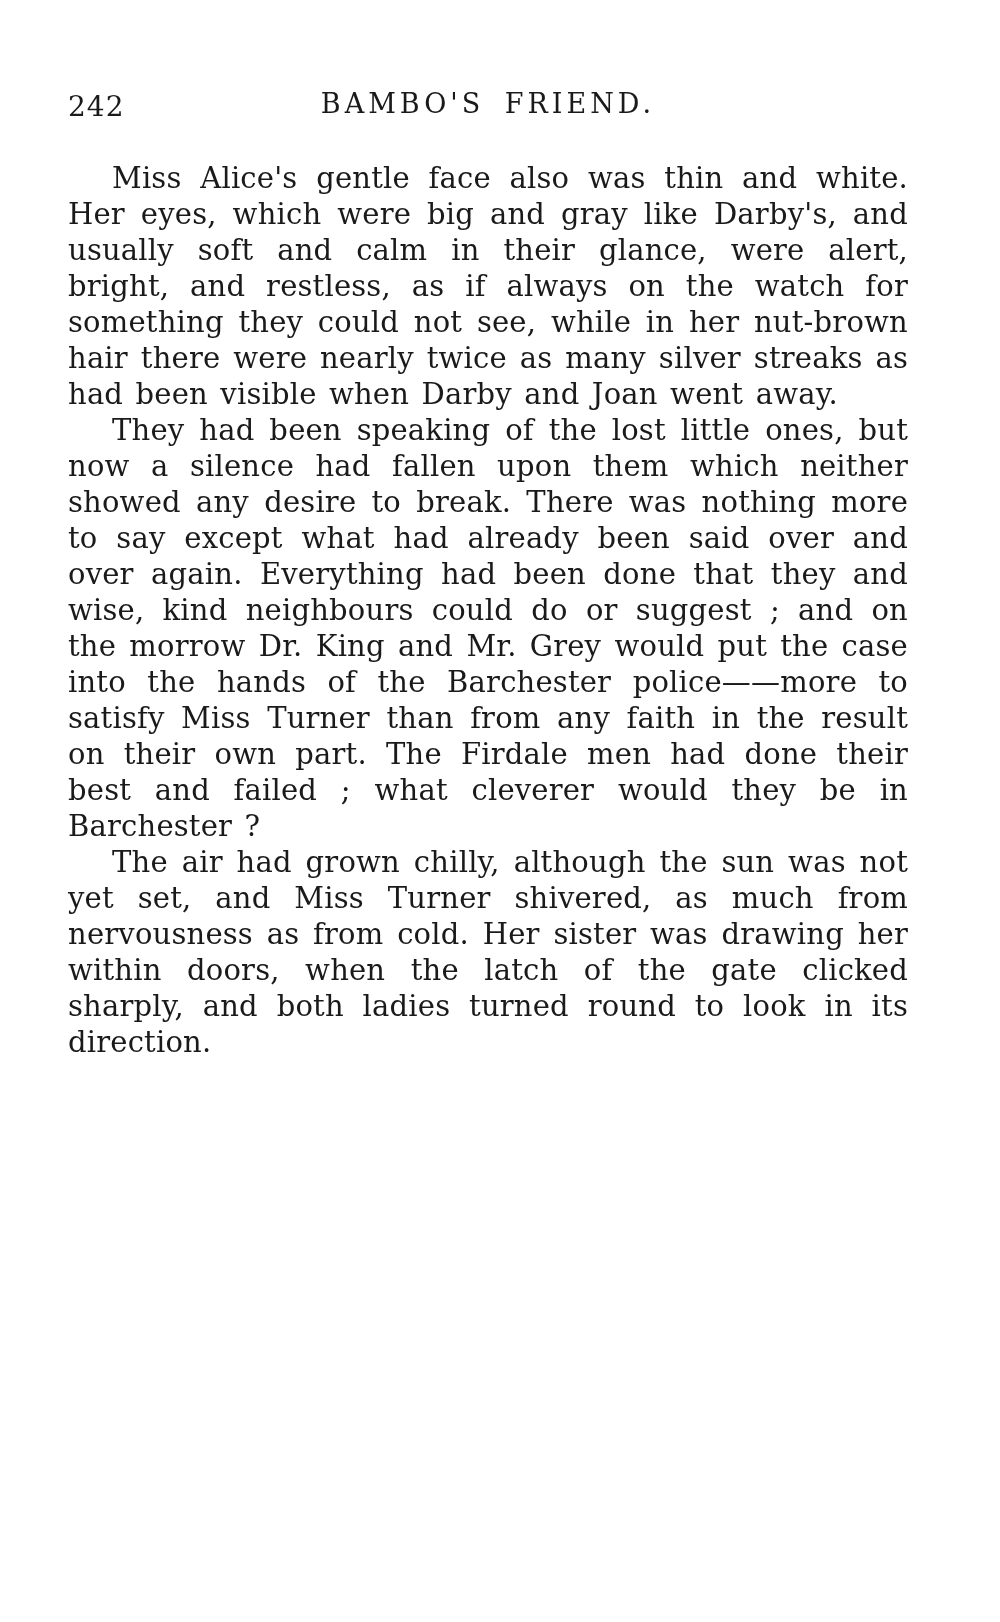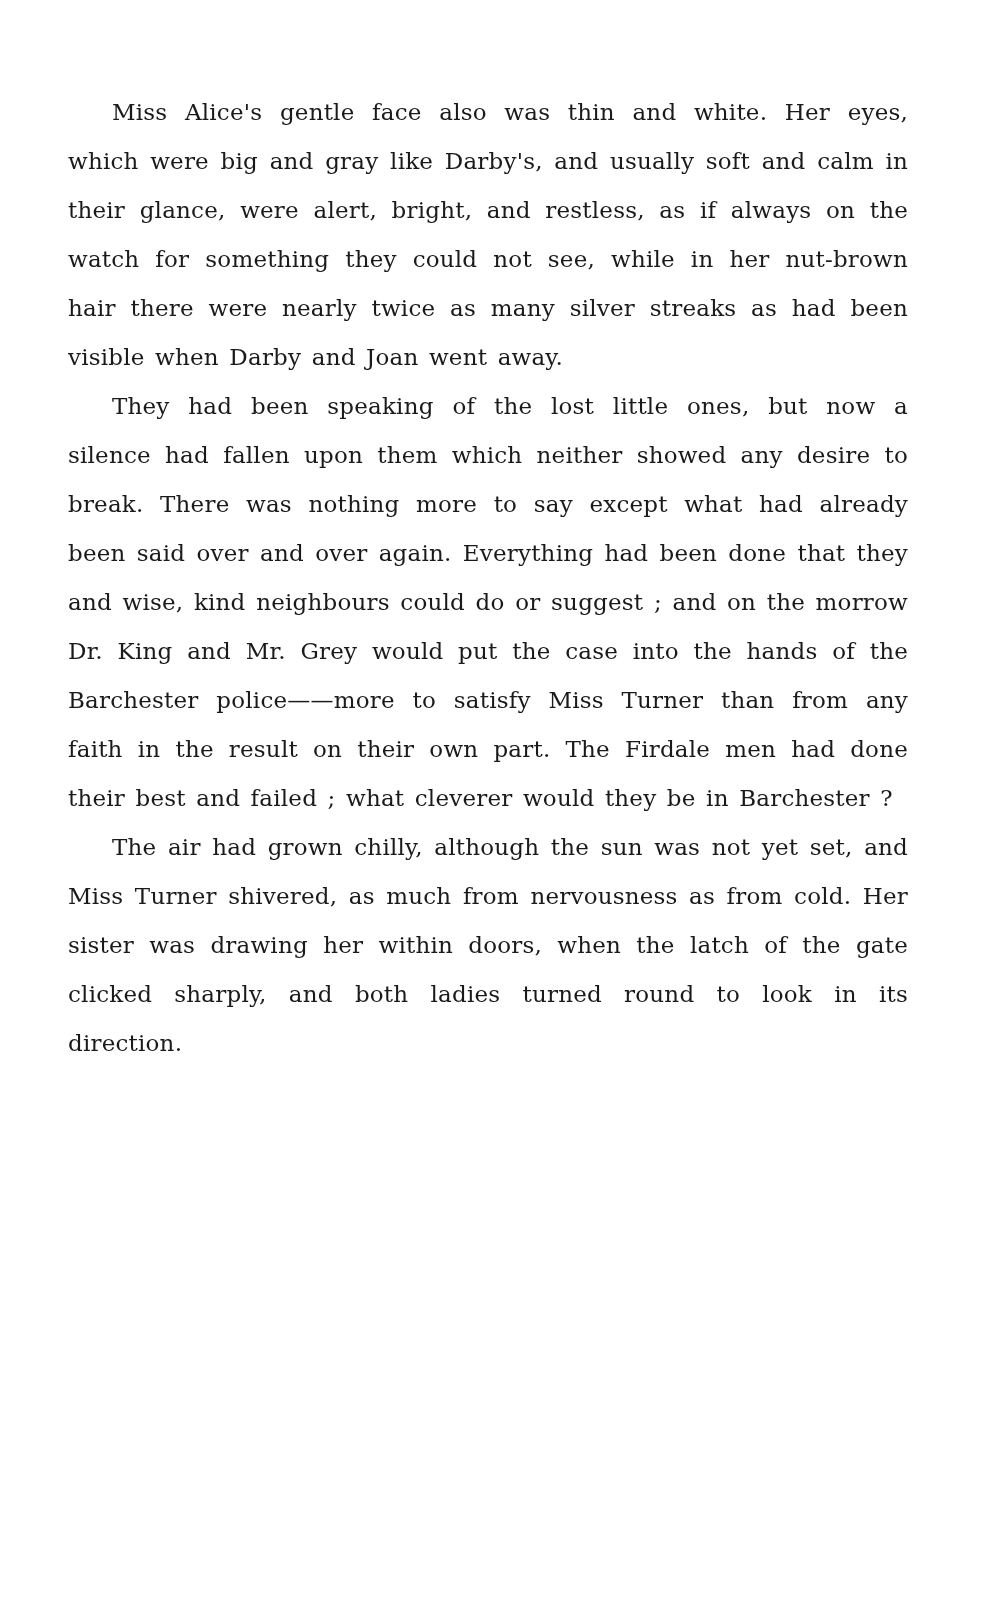--- a/index.html
+++ b/index.html
@@ -43,34 +43,38 @@
     right: 0;
     top: 0;
     text-align: center;
     font-size: 27px;
     font-weight: 400;
     letter-spacing: 4px;
     word-spacing: 8px;
   }
   .body-text p {
     margin: 0;
-    font-size: 23px;
-    line-height: 49px;
+    font-size: 29px;
+    line-height: 36px;
     text-align: justify;
     text-indent: 44px;
     letter-spacing: 0.2px;
     word-spacing: 3px;
   }
 </style>
 </head>
 <body>
 
 <div class="page">
   <div class="content">
 
+    <div class="running-head">
+      <span class="page-number">242</span>
+      <span class="head-title">BAMBO'S FRIEND.</span>
+    </div>
 
     <div class="body-text">
       <p>Miss Alice's gentle face also was thin and white. Her eyes, which were big and gray like Darby's, and usually soft and calm in their glance, were alert, bright, and restless, as if always on the watch for something they could not see, while in her nut-brown hair there were nearly twice as many silver streaks as had been visible when Darby and Joan went away.</p>
       <p>They had been speaking of the lost little ones, but now a silence had fallen upon them which neither showed any desire to break.  There was nothing more to say except what had already been said over and over again.  Everything had been done that they and wise, kind neighbours could do or suggest ; and on the morrow Dr. King and Mr. Grey would put the case into the hands of the Barchester police——more to satisfy Miss Turner than from any faith in the result on their own part. The Firdale men had done their best and failed ; what cleverer would they be in Barchester ?</p>
       <p>The air had grown chilly, although the sun was not yet set, and Miss Turner shivered, as much from nervousness as from cold.  Her sister was drawing her within doors, when the latch of the gate clicked sharply, and both ladies turned round to look in its direction.</p>
     </div>
 
   </div>
 </div>
 

